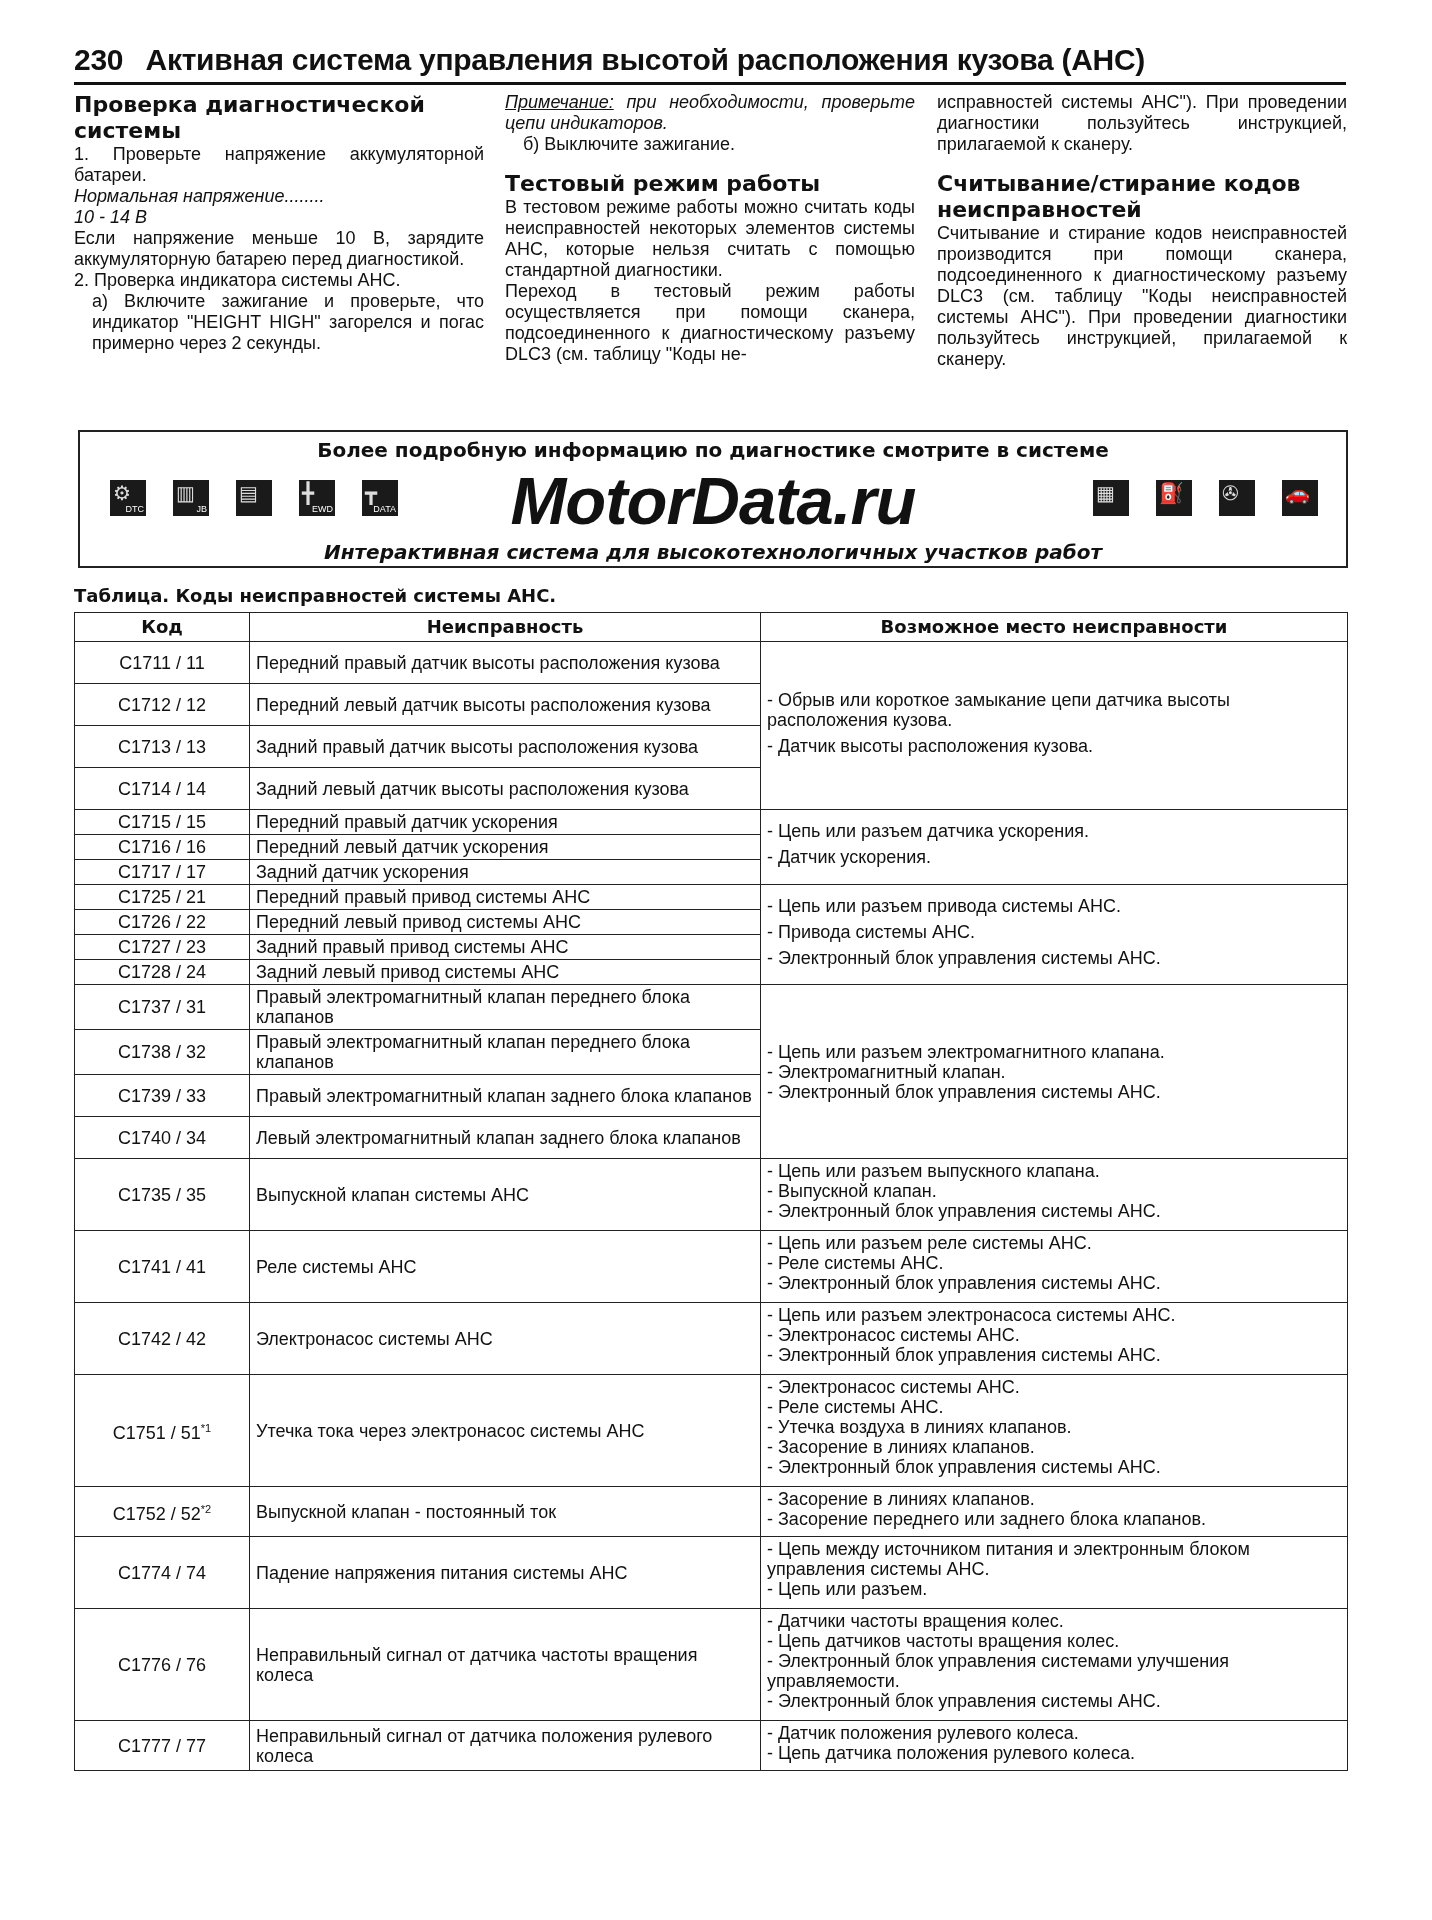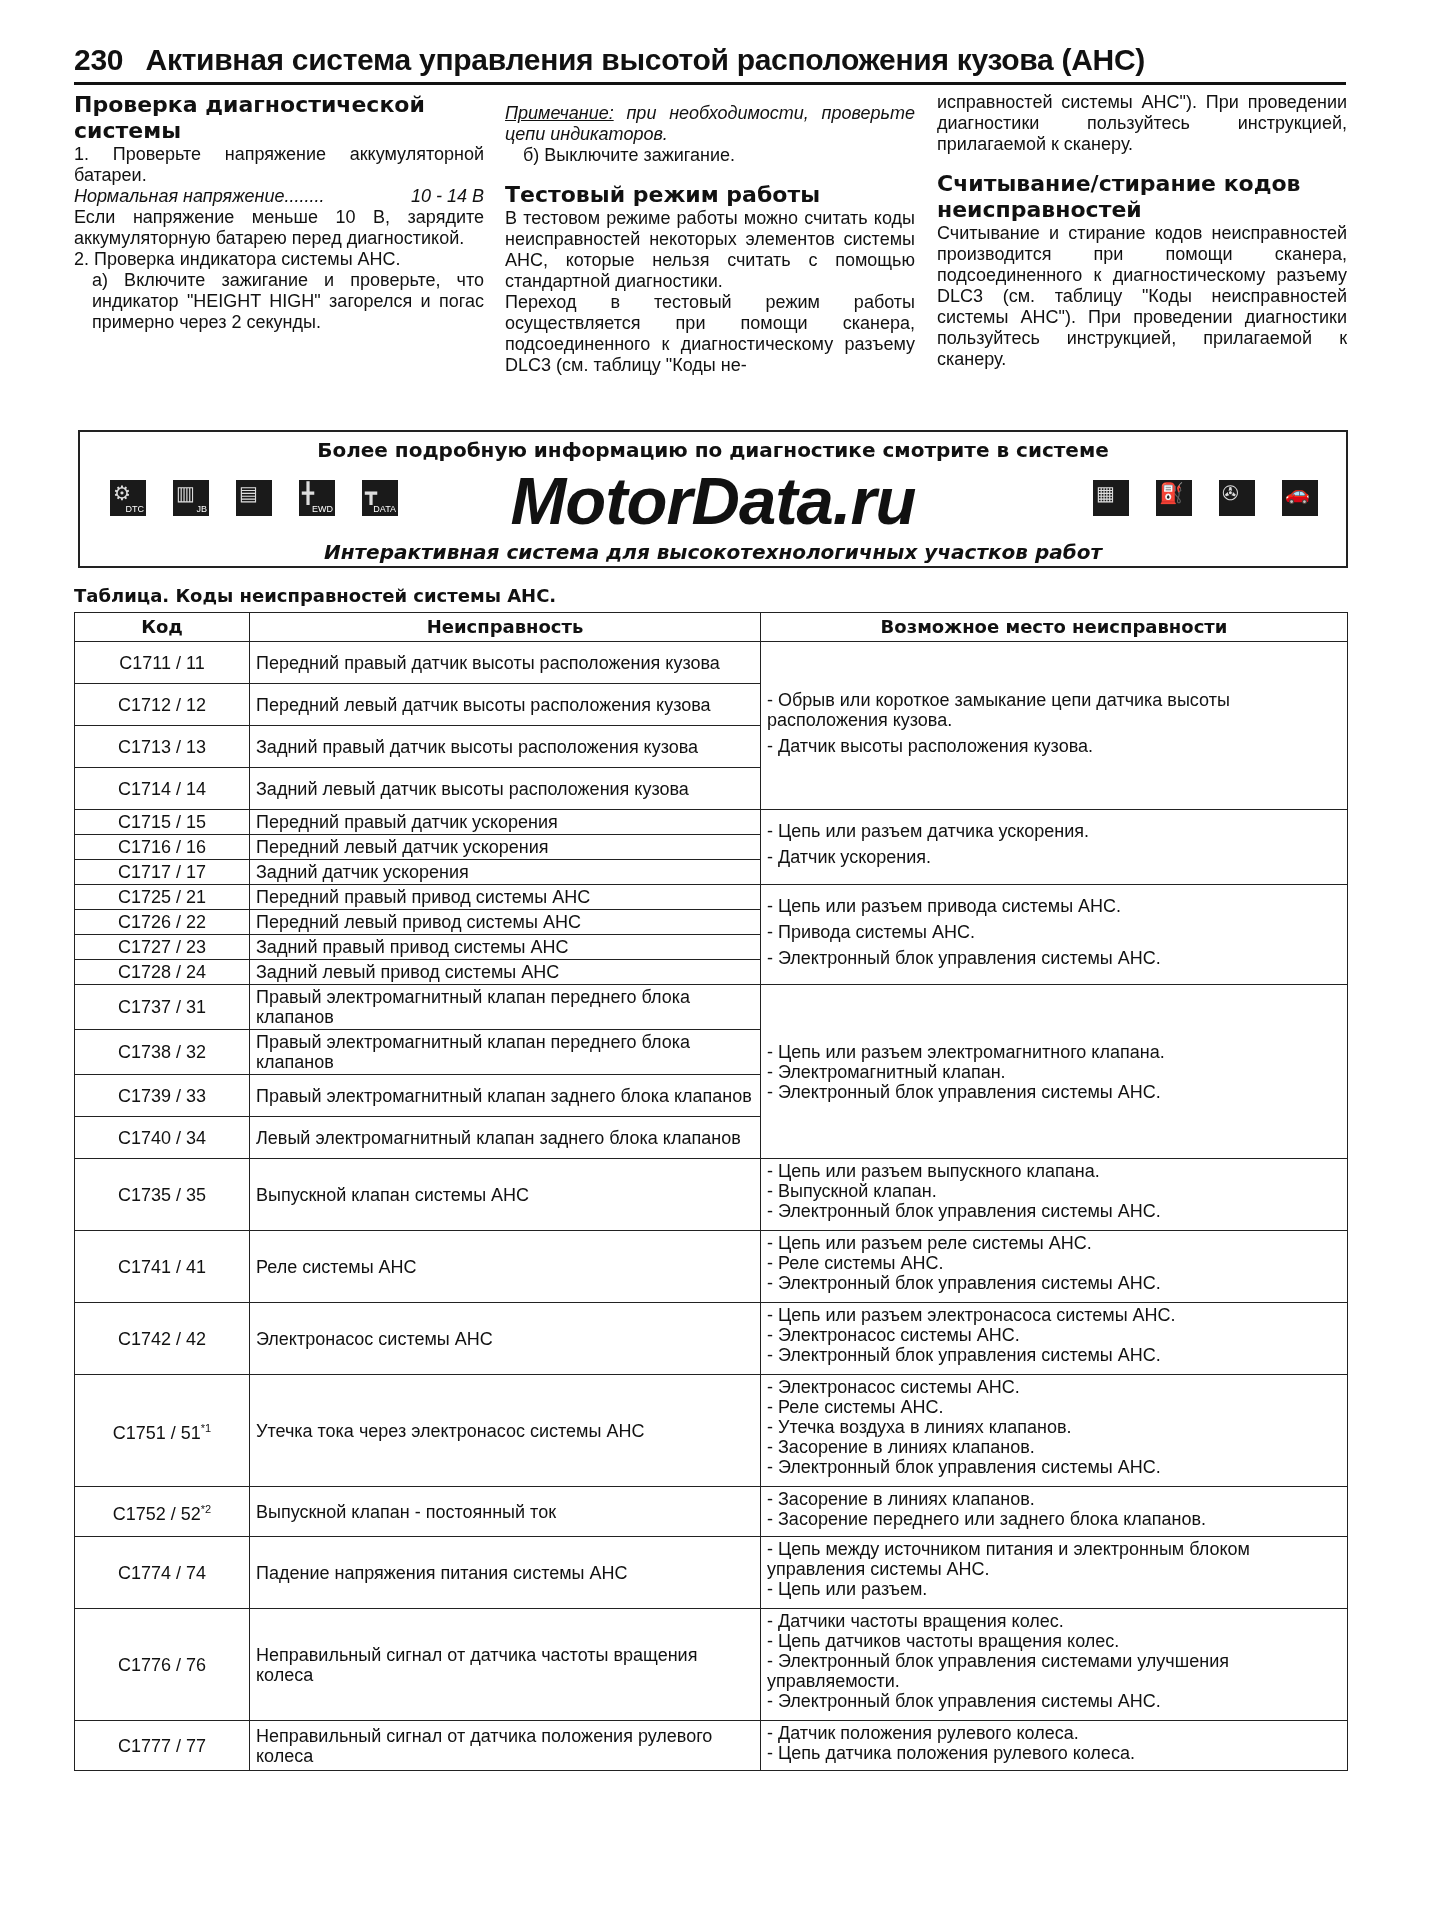--- a/index.html
+++ b/index.html
@@ -11,24 +11,24 @@
 
   .col { position: absolute; top: 92px; font-size: 18px; line-height: 21px; }
   .col1 { left: 74px; width: 410px; }
   .col2 { left: 505px; width: 410px; }
   .col3 { left: 937px; width: 410px; }
 
   .h1 { font-family: "DejaVu Sans", sans-serif; font-weight: bold; font-size: 27px; line-height: 32px; margin: 0 0 2px 0; }
   .h2 { font-family: "DejaVu Sans", sans-serif; font-weight: bold; font-size: 22px; line-height: 26px; margin: 0; }
   .para { margin: 0; text-align: justify; }
   .indent { padding-left: 18px; }
-  .italic { font-style: italic; margin-top: 11px; }
+  .italic { font-style: italic; }
   .note-label { text-decoration: underline; font-style: italic; }
   .gap { height: 16px; }
-  .spec { display: flex; justify-content: space-between; font-style: italic; }
+  .spec { display: flex; justify-content: space-between; font-style: italic; flex-direction: column; }
 
   .promo { position: absolute; left: 78px; top: 430px; width: 1270px; height: 138px; border: 2px solid #222; box-sizing: border-box; }
   .promo-top { position: absolute; left: 0; right: 0; top: 6px; text-align: center; font-family: "DejaVu Sans", sans-serif; font-weight: bold; font-size: 20px; }
   .promo-brand { position: absolute; left: 0; right: 0; top: 30px; text-align: center; font-family: "Liberation Sans", sans-serif; font-weight: bold; font-style: italic; font-size: 67px; letter-spacing: -1px; }
   .promo-bottom { position: absolute; left: 0; right: 0; top: 108px; text-align: center; font-family: "DejaVu Sans", sans-serif; font-style: italic; font-weight: bold; font-size: 20px; }
   .promo-icons-left { position: absolute; left: 30px; top: 48px; display: flex; gap: 27px; }
   .promo-icons-right { position: absolute; right: 28px; top: 48px; display: flex; gap: 27px; }
   .picon { width: 36px; height: 36px; background: #1a1a1a; color: #fff; font-size: 9px; display: flex; align-items: flex-end; justify-content: flex-end; padding: 2px; box-sizing: border-box; position: relative; }
   .picon .glyph { position: absolute; left: 3px; top: 2px; font-size: 20px; color: #ddd; line-height: 22px; }
 

